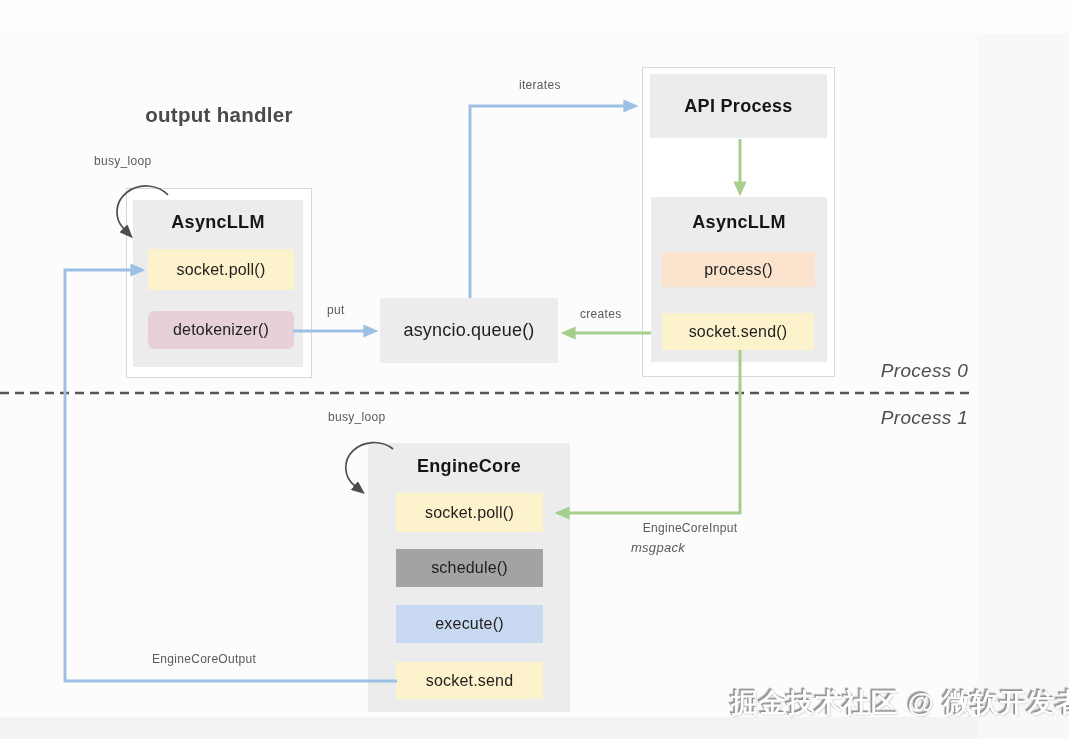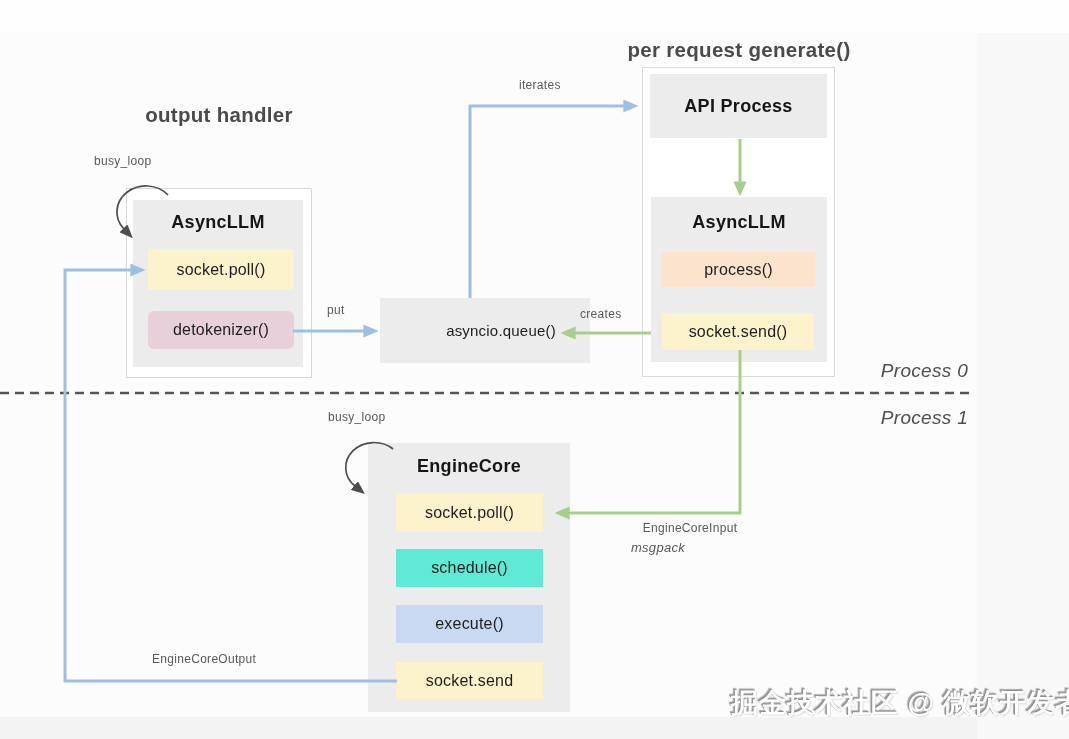--- a/index.html
+++ b/index.html
@@ -13,50 +13,49 @@
   .right-col{position:absolute;left:977px;top:33px;width:92px;height:706px;background:#f8f8f8;}
   .bottom-strip{position:absolute;left:0;top:717px;width:977px;height:22px;background:#f3f3f3;}
   .outer-box{position:absolute;background:#ffffff;border:1.5px solid #d8d8d8;box-sizing:border-box;}
   .gray-box{position:absolute;background:#ececec;}
   .box-title{position:absolute;text-align:center;font-weight:bold;font-size:18px;color:#161616;letter-spacing:.3px;}
   .row{position:absolute;display:flex;align-items:center;justify-content:center;
        font-size:16px;color:#1e1e1e;letter-spacing:.2px;}
   .c-yellow{background:#fcf2cb;}
   .c-pink{background:#e7d0da;}
   .c-peach{background:#fbe3cd;}
-  .c-green{background:#5eead4;}
+  .c-green{background:#a3a3a3;}
   .c-blue{background:#c9d9f2;}
 
   .section-title{position:absolute;font-weight:bold;font-size:20.5px;color:#4a4a4a;
                  text-align:center;letter-spacing:.3px;}
   .lbl{position:absolute;font-size:12px;color:#5a5a5a;letter-spacing:.3px;}
   .lbl-center{text-align:center;}
   .lbl-italic{font-style:italic;font-size:13px;}
   .proc{position:absolute;font-size:19px;color:#4f4f4f;width:130px;text-align:right;letter-spacing:.3px;font-style:italic;}
   .queue-box{position:absolute;background:#ececec;display:flex;align-items:center;justify-content:center;
-             font-size:15px;color:#1e1e1e;letter-spacing:.2px;padding-left:32px;}
+             font-size:18px;color:#1e1e1e;letter-spacing:.2px;}
   .overlay{position:absolute;left:0;top:0;width:1069px;height:739px;pointer-events:none;}
   .watermark{
     position:absolute;left:731px;top:685px;width:330px;
     font-size:27px;font-weight:bold;letter-spacing:1px;white-space:nowrap;
     color:#fdfdfd;
     text-shadow:-1px -1px 0 #8f8f8f,-2px -2px 1px #a8a8a8,1px 1px 1px rgba(215,215,215,.8);
   }
 </style>
 </head>
 <body>
 
 <div class="canvas">
 
   <div class="top-band"></div>
   <div class="right-col"></div>
   <div class="bottom-strip"></div>
 
   <div class="section-title" style="left:119px;top:103px;width:200px;">output handler</div>
-  <div class="section-title" style="left:614px;top:38px;width:250px;">per request generate()</div>
 
   <div class="lbl" style="left:94px;top:154px;">busy_loop</div>
   <div class="outer-box" style="left:126px;top:188px;width:186px;height:190px;"></div>
   <div class="gray-box" style="left:133px;top:200px;width:170px;height:167px;"></div>
   <div class="box-title" style="left:133px;top:212px;width:170px;">AsyncLLM</div>
   <div class="row c-yellow" style="left:148px;top:249px;width:146px;height:41px;">socket.poll()</div>
   <div class="row c-pink" style="left:148px;top:311px;width:146px;height:38px;border-radius:6px;">detokenizer()</div>
 
   <div class="queue-box" style="left:380px;top:298px;width:178px;height:65px;">asyncio.queue()</div>
 

